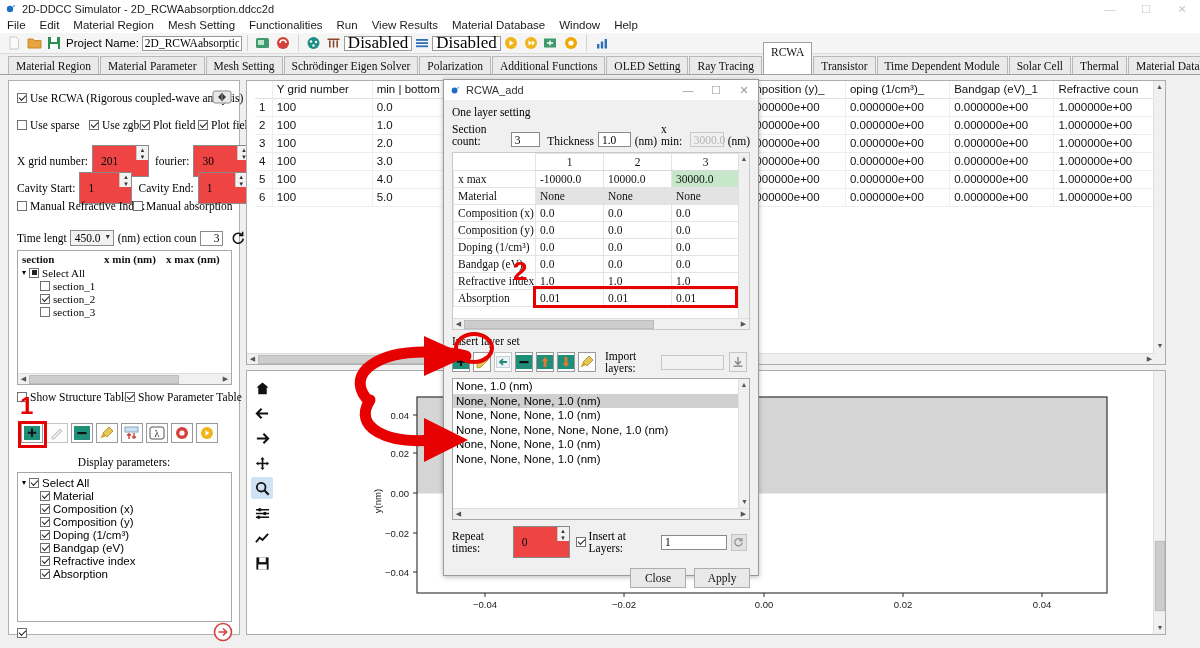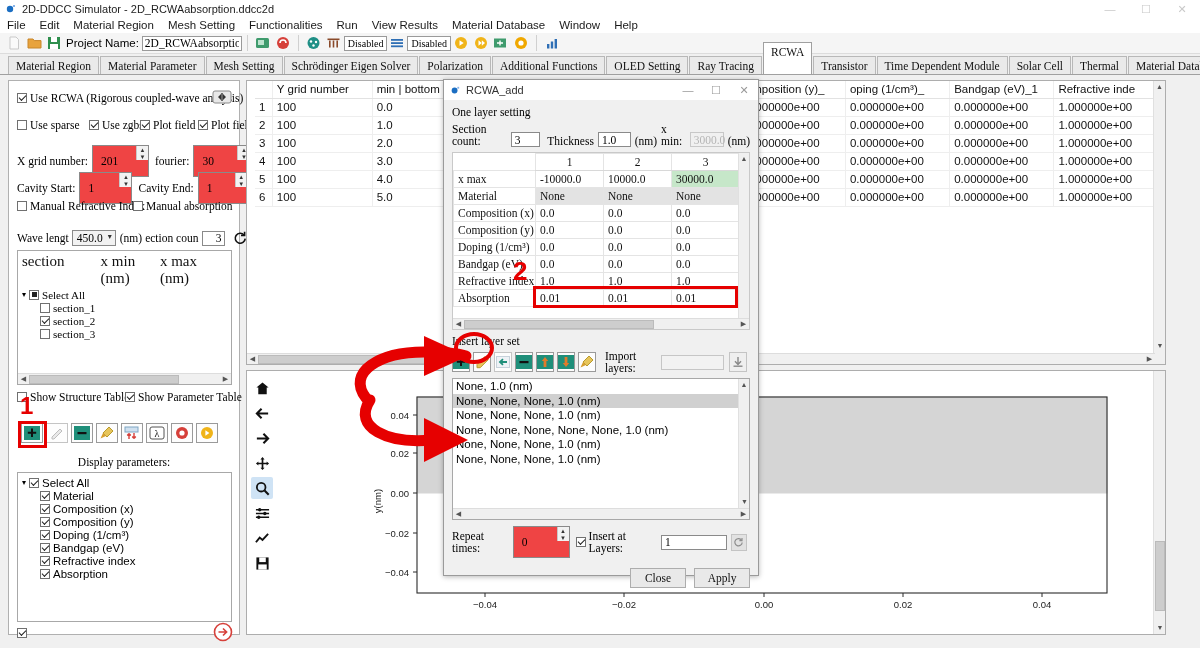--- a/index.html
+++ b/index.html
@@ -50,21 +50,21 @@
     width: 18px; height: 18px; margin: 0 1px;
     display: flex; align-items: center; justify-content: center;
   }
   #toolbar .lbl { font-size: 11.5px; margin: 0 3px 0 2px; white-space: nowrap; }
   #toolbar input.txt {
     height: 15px; font-size: 11.5px; border: 1px solid #9a9a9a;
     background: #fff; padding: 0 2px; font-family: "Liberation Serif", serif;
   }
   .boxlabel {
     border: 1px solid #9a9a9a; background: #fff; height: 15px;
-    font-size: 10px; padding: 0 3px; display: flex; align-items: center;
+    font-size: 17px; padding: 0 3px; display: flex; align-items: center;
     font-family: "Liberation Serif", serif;
   }
 
   
   #tabstrip {
     position: absolute; left: 0; top: 56px; width: 1200px; height: 19px;
     background: #f0f0f0; display: flex; align-items: flex-end;
     border-bottom: 1px solid #a0a0a0; padding-left: 8px;
   }
   #tabstrip .tab {
@@ -112,22 +112,22 @@
     display: inline-flex; align-items: center; padding: 0 14px 0 4px;
     font-family: "Liberation Serif", serif; font-size: 11.5px; position: relative;
   }
   .combo::after {
     content: "\25BE"; position: absolute; right: 3px; top: 1px; font-size: 8px; color: #333;
   }
   .treebox {
     position: absolute; border: 1px solid #a8a8a8; background: #fff; overflow: hidden;
   }
   .tree-hdr {
-    display: flex; font-family: "Liberation Serif", serif; font-size: 15px;
-    padding: 2px 4px 1px 4px; color: #111;
+    display: flex; font-family: "Liberation Serif", serif; font-size: 11px;
+    padding: 2px 4px 1px 4px; color: #111; font-weight: bold;
   }
   .tree-row { display: flex; align-items: center; font-family: "Liberation Serif", serif;
               font-size: 11px; padding: 0 0 0 4px; height: 13px; }
   .hscroll {
     position: absolute; left: 0; bottom: 0; height: 11px; width: 100%;
     background: #f0f0f0; border-top: 1px solid #ddd; display: flex; align-items: center;
   }
   .hscroll .arw { width: 11px; text-align: center; font-size: 7px; color: #555; }
   .hscroll .thumb { height: 9px; background: #cdcdcd; border: 1px solid #bbb; }
 
@@ -453,21 +453,21 @@
     <div class="lp-row" style="left:8px; top:119px;">
       <span class="chkbox"></span>
       <span class="chk">Manual Refractive Index</span>
     </div>
     <div class="lp-row" style="left:124px; top:119px;">
       <span class="chkbox"></span>
       <span class="chk">Manual absorption</span>
     </div>
 
     <div class="lp-row" style="left:8px; top:147px;">
-      <span class="chk">Wave lengt</span>
+      <span class="chk">Time lengt</span>
       <span class="combo" style="width:44px; margin-left:3px;">
         <span>450.0</span>
       </span>
       <span class="chk" style="margin-left:4px;">(nm)</span>
       <span class="chk" style="margin-left:3px;">ection coun</span>
       <span class="inp" style="width:23px; margin-left:4px; justify-content:flex-end;">
         <span>3</span>
       </span>
       <span class="iconbtn flat" style="margin-left:4px; border:none; background:transparent;">
         <svg width="16" height="16" viewBox="0 0 16 16">
@@ -640,21 +640,21 @@
       <tr>
         <th></th>
         <th>Y grid number</th>
         <th>min | bottom (nr</th>
         <th>Y max | t</th>
         <th>rial_1</th>
         <th>omposition (x)_</th>
         <th>omposition (y)_</th>
         <th>oping (1/cm³)_</th>
         <th>Bandgap (eV)_1</th>
-        <th>Refractive inde</th>
+        <th>Refractive coun</th>
       </tr>
       </thead>
       <tbody>
       <tr>
         <td class="rowhdr">1</td>
         <td>100</td>
         <td>0.0</td>
         <td>1.0</td>
         <td class="combocell"></td>
         <td>0e+00</td>

